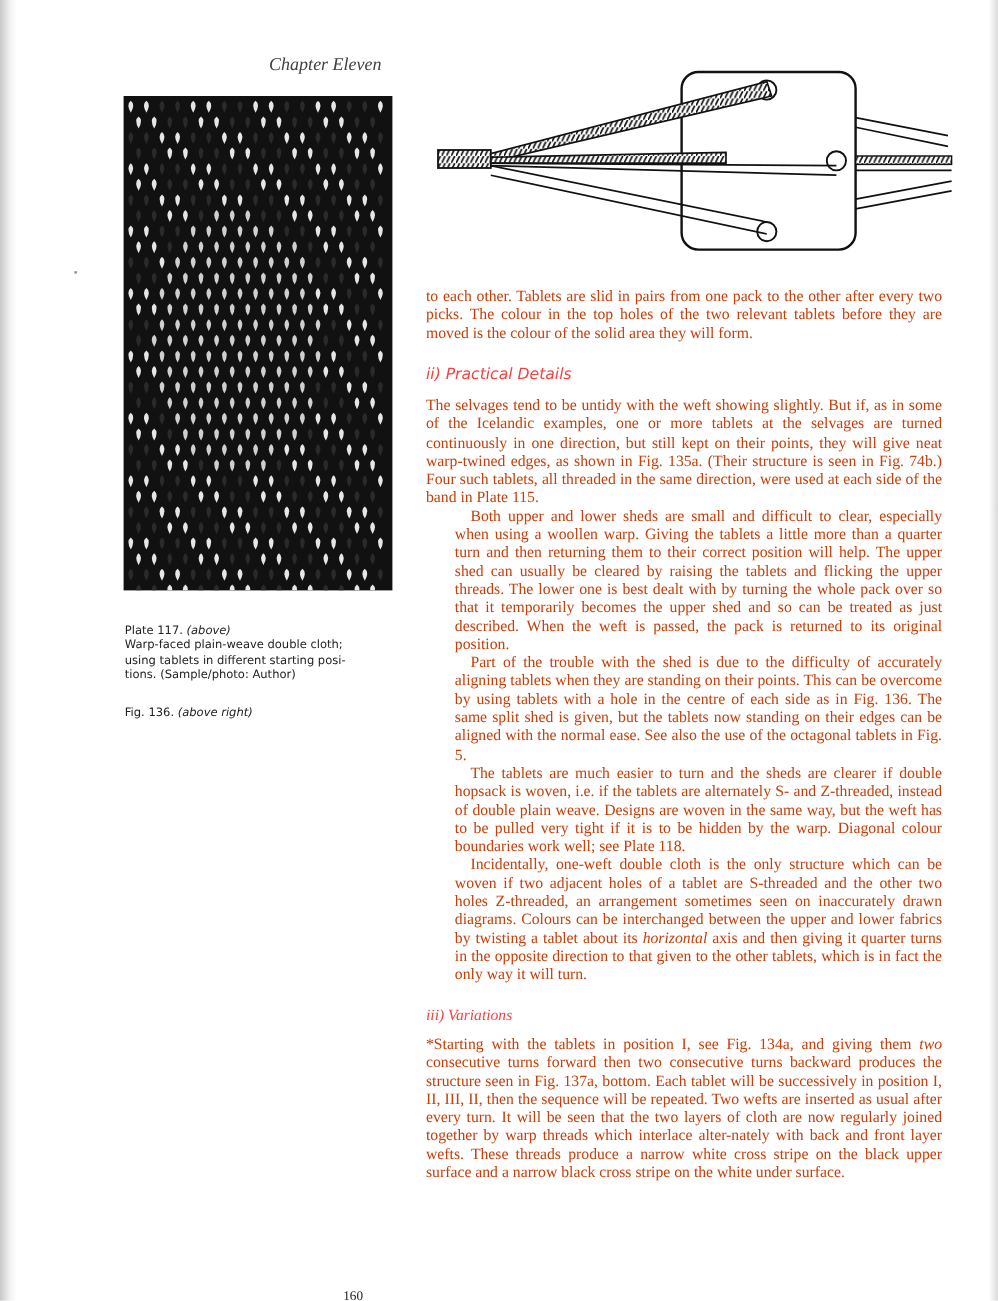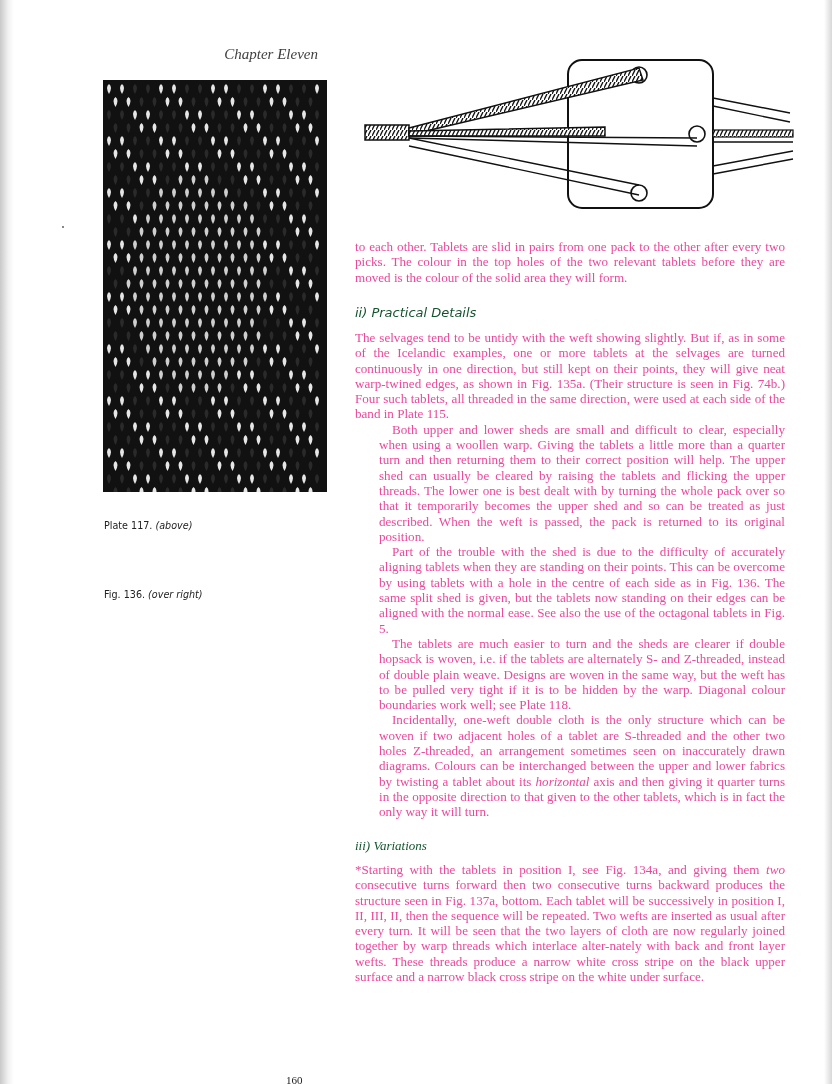--- a/index.html
+++ b/index.html
@@ -8,24 +8,24 @@
   .page-edge-right { position: absolute; right: 0; top: 0; width: 8px; height: 1084px; background: linear-gradient(to left, #d8d8d8, #ffffff); }
   .running-head { position: absolute; left: 150px; top: 46px; width: 168px; text-align: right; font-style: italic; font-size: 15px; color: #404040; }
   .plate { position: absolute; left: 103px; top: 80px; width: 224px; height: 412px; background: #111; overflow: hidden; }
   .plate svg { display: block; }
   .caption { position: absolute; left: 104px; width: 210px; text-align: left; font-family: "DejaVu Sans", sans-serif; font-size: 9.6px; line-height: 12.4px; color: #222; }
   .caption .cap-label { font-style: normal; }
   .caption .cap-pos { font-style: italic; }
   .cap-117 { top: 520px; }
   .cap-136 { top: 589px; }
   .figure-136 { position: absolute; left: 360px; top: 58px; width: 460px; height: 165px; }
-  .main-col { position: absolute; left: 355px; width: 430px; font-size: 13.1px; line-height: 15.3px; text-align: justify; color: #ec4899; }
+  .main-col { position: absolute; left: 355px; width: 430px; font-size: 13.1px; line-height: 15.3px; text-align: justify; color: #c2410c; }
   .main-col p { margin: 0; }
   .main-col p.indent { text-indent: 13px; margin-left: 24px; }
-  .section-head { position: absolute; left: 355px; font-family: "DejaVu Sans", sans-serif; font-style: italic; font-size: 13px; color: #14532d; }
+  .section-head { position: absolute; left: 355px; font-family: "DejaVu Sans", sans-serif; font-style: italic; font-size: 13px; color: #ef4444; }
   .page-number { position: absolute; left: 286px; top: 1054px; font-size: 11px; color: #222; margin-top: 20px; }
   em { font-style: italic; }
   .dot-mark { position: absolute; left: 62px; top: 226px; width: 2px; height: 2px; background: #888; }
 </style>
 </head>
 <body>
 
 <div class="page-edge-left"></div>
 <div class="page-edge-right"></div>
 <div class="dot-mark"></div>
@@ -560,24 +560,25 @@
       <path d="M155.5,417 Q151.5,410 155.5,407 Q159.5,410 155.5,417 Z" fill="#e6e6e6"></path>
       <path d="M168.5,417 Q164.5,410 168.5,407 Q172.5,410 168.5,417 Z" fill="#2a2a2a"></path>
       <path d="M181.5,417 Q177.5,410 181.5,407 Q185.5,410 181.5,417 Z" fill="#2a2a2a"></path>
       <path d="M194.5,417 Q190.5,410 194.5,407 Q198.5,410 194.5,417 Z" fill="#e6e6e6"></path>
       <path d="M207.5,417 Q203.5,410 207.5,407 Q211.5,410 207.5,417 Z" fill="#e6e6e6"></path>
     </svg>
 </div>
 
 <div class="caption cap-117">
   <div><span class="cap-label">Plate 117.</span> <span class="cap-pos">(above)</span></div>
+  <div>Warp-faced plain-weave double cloth; using tablets in different starting posi-tions. (Sample/photo: Author)</div>
 </div>
 
 <div class="caption cap-136">
-  <div><span class="cap-label">Fig. 136.</span> <span class="cap-pos">(over right)</span></div>
+  <div><span class="cap-label">Fig. 136.</span> <span class="cap-pos">(above right)</span></div>
 </div>
 
 <svg class="figure-136" viewBox="0 0 460 165">
   <defs>
     <pattern id="twist" width="4" height="6" patternUnits="userSpaceOnUse">
       <rect width="4" height="6" fill="#fff"></rect>
       <line x1="0" y1="6" x2="3" y2="0" stroke="#111" stroke-width="1.4"></line>
     </pattern>
   </defs>
 

